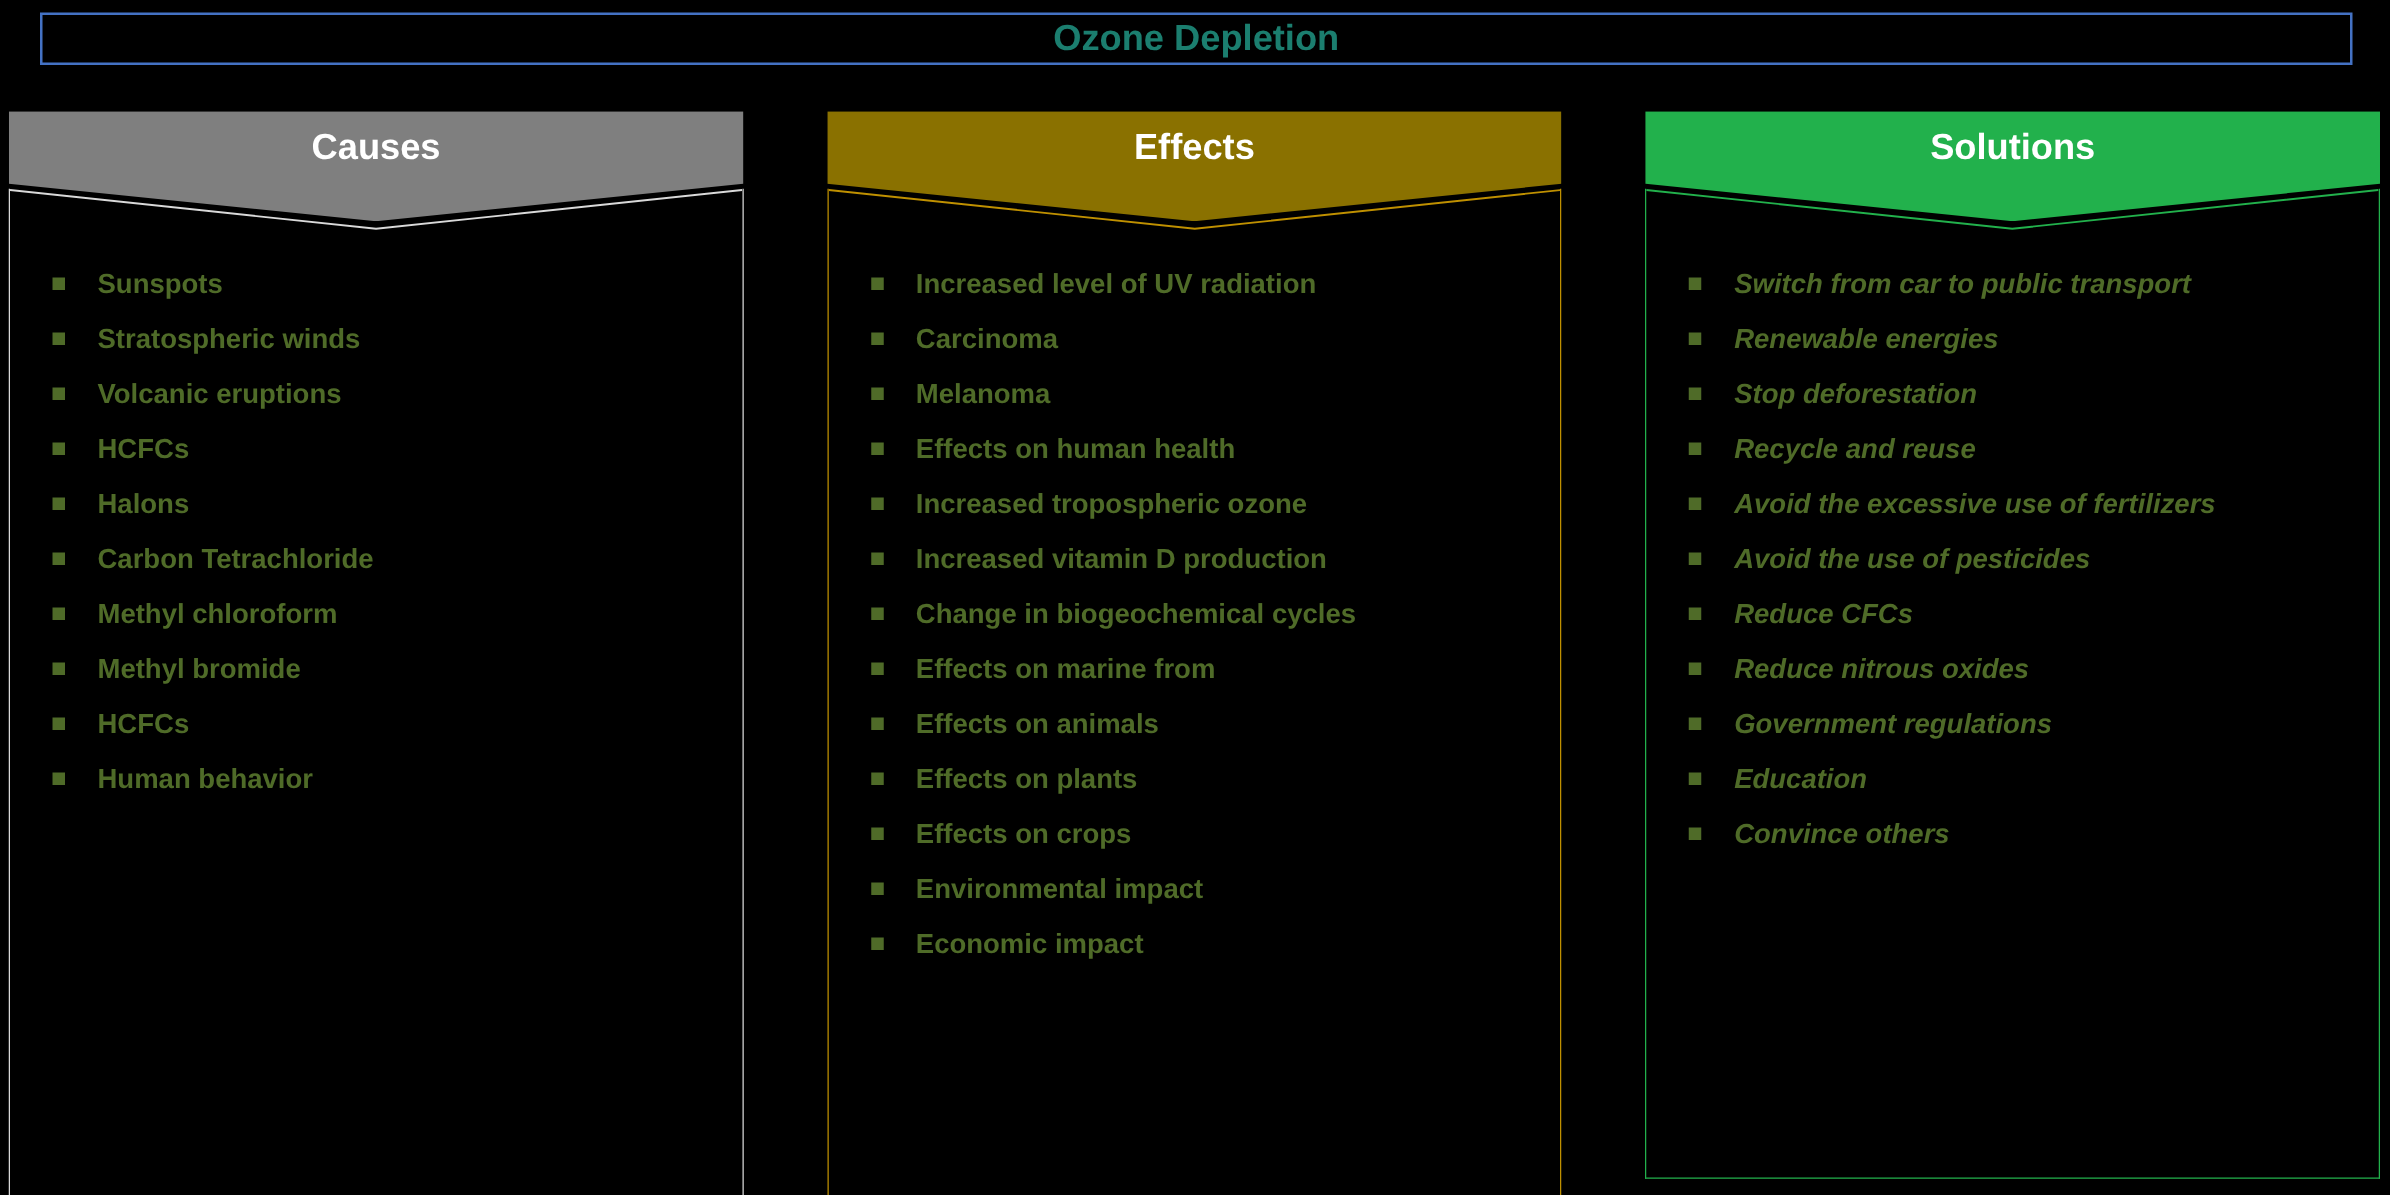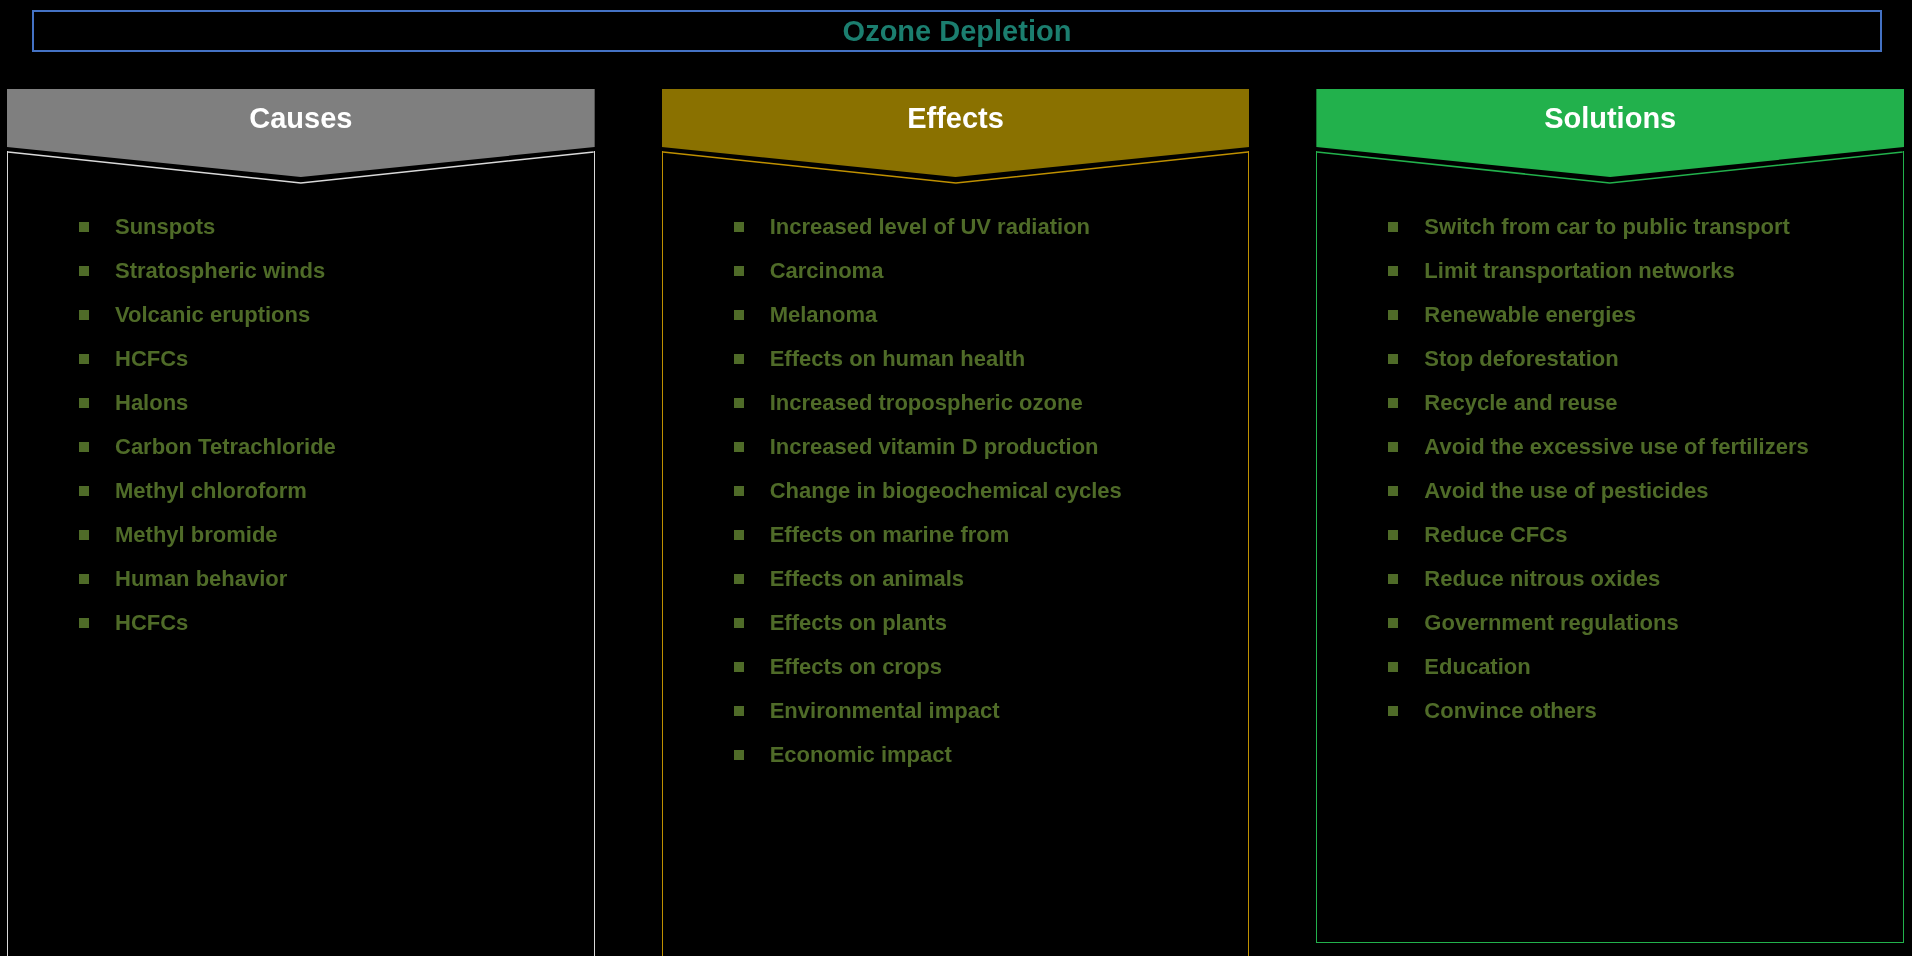--- a/index.html
+++ b/index.html
@@ -56,32 +56,31 @@
     font-size:29px;
     font-weight:700;
   }
   
   .panel{
     position:relative;z-index:1;
     margin-top:-26px;
     border:1px solid var(--bc);
     border-top:none;
     background:var(--bg);
-    padding-left:37px;
   }
   .chevron{
     position:absolute;top:0;left:0;
     width:100%;height:34px;
     display:block;
     color:var(--bc);
     pointer-events:none;
   }
   .col-0 .panel{height:806px;}
   .col-1 .panel{height:813px;}
-  .col-2 .panel{height:792px;}
+  .col-2 .panel{height:792px;font-style:italic;}
   
   ul.items{
     list-style:none;
     margin:0;
     padding:62px 20px 0 34px;
   }
   li.item{
     display:flex;
     gap:26px;
     margin-bottom:16px;
@@ -146,25 +145,25 @@
             <li class="item">
               <span class="bullet"></span>
               <span class="item-text">Methyl chloroform</span>
             </li>
             <li class="item">
               <span class="bullet"></span>
               <span class="item-text">Methyl bromide</span>
             </li>
             <li class="item">
               <span class="bullet"></span>
+              <span class="item-text">HCFCs</span>
+            </li>
+            <li class="item">
+              <span class="bullet"></span>
               <span class="item-text">Human behavior</span>
-            </li>
-            <li class="item">
-              <span class="bullet"></span>
-              <span class="item-text">HCFCs</span>
             </li>
           </ul>
       </div>
     </section>
 
     <section class="column col-1" style="--hc: #8a7100; --bc: #bf9000; --htc: #ffffff;">
       <header class="banner">
         <span class="banner-label">Effects</span>
       </header>
       <div class="panel">
@@ -236,24 +235,20 @@
         <svg class="chevron" viewBox="0 0 100 34" preserveAspectRatio="none">
           <path d="M0 1 L50 32 L100 1" fill="none" stroke="currentColor" stroke-width="1.5" vector-effect="non-scaling-stroke"></path>
         </svg>
         <ul class="items">
             <li class="item">
               <span class="bullet"></span>
               <span class="item-text">Switch from car to public transport</span>
             </li>
             <li class="item">
               <span class="bullet"></span>
-              <span class="item-text">Limit transportation networks</span>
-            </li>
-            <li class="item">
-              <span class="bullet"></span>
               <span class="item-text">Renewable energies</span>
             </li>
             <li class="item">
               <span class="bullet"></span>
               <span class="item-text">Stop deforestation</span>
             </li>
             <li class="item">
               <span class="bullet"></span>
               <span class="item-text">Recycle and reuse</span>
             </li>

